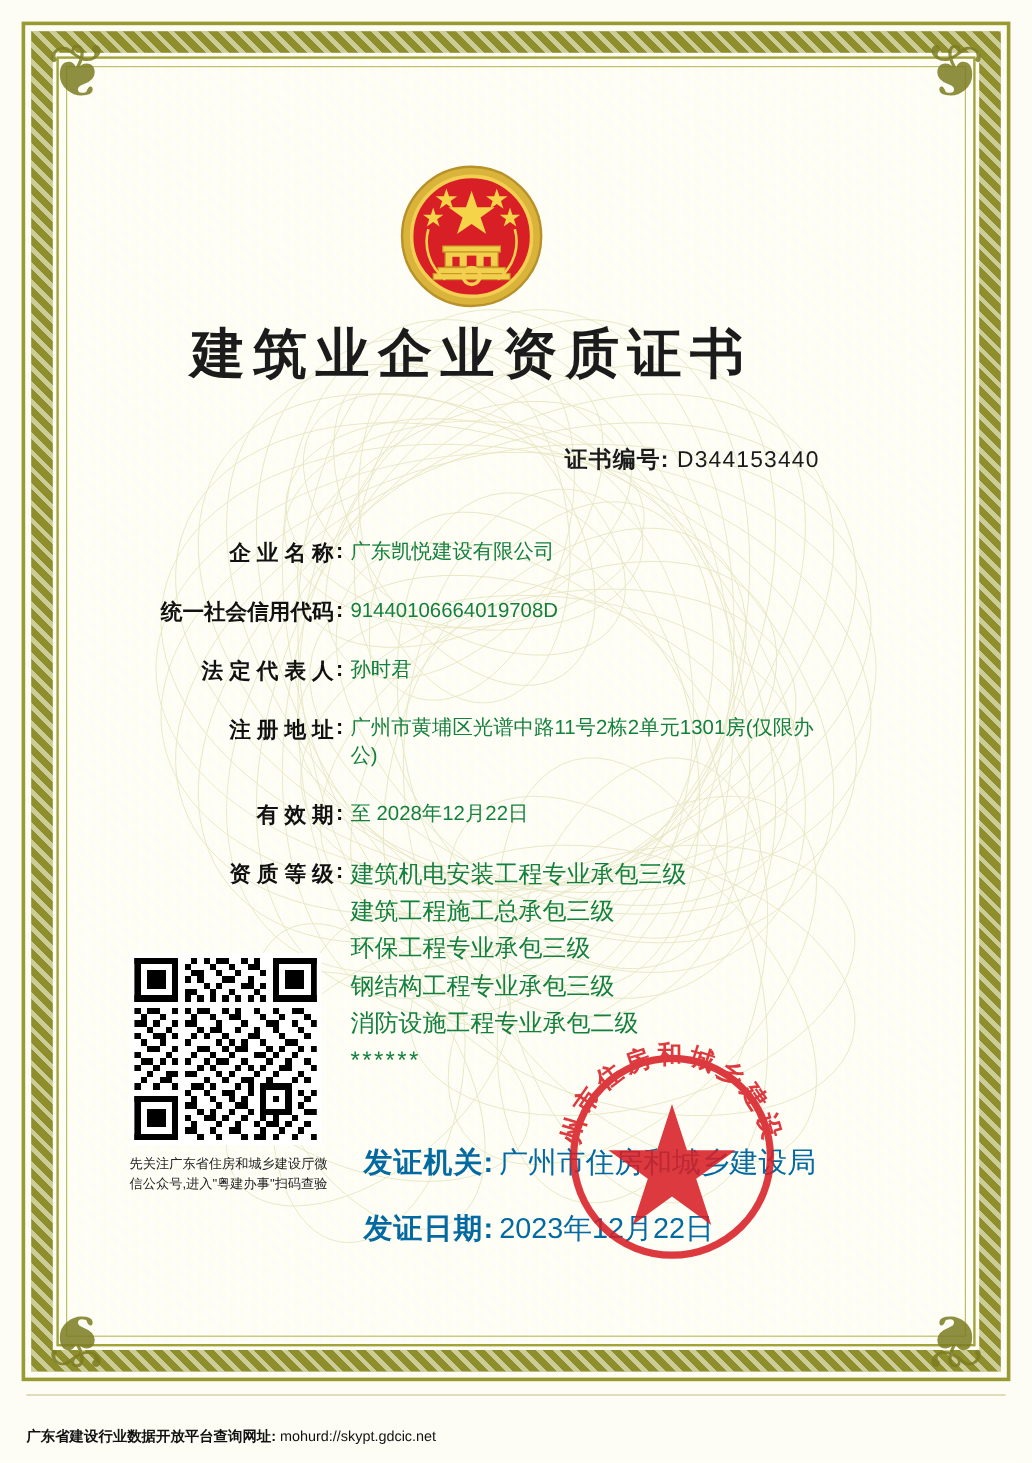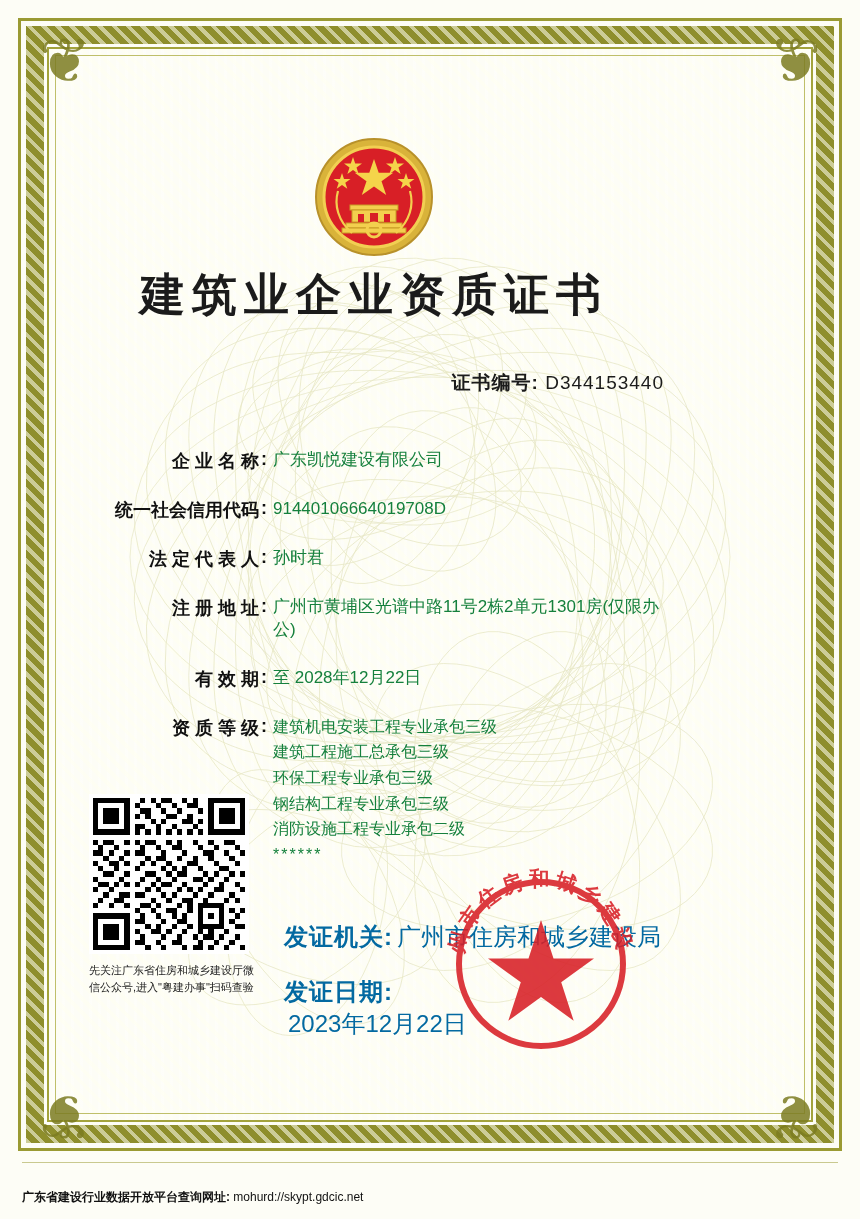--- a/index.html
+++ b/index.html
@@ -89,21 +89,21 @@
     left: 57px; top: 57px;
     width: 746px; height: 1055px;
     overflow: hidden;
     opacity: .5;
   }
   .guilloche svg { display: block; }
 
   
   .content {
     position: absolute;
-    left: 39px; top: 57px;
+    left: 58px; top: 57px;
     width: 670px; height: 1055px;
   }
 
   .emblem {
     position: absolute;
     left: 50%;
     top: 78px;
     transform: translateX(-50%);
     width: 124px; height: 124px;
   }
@@ -153,21 +153,21 @@
   }
   .row .label .colon {
     margin-left: 2px;
   }
   .row .value {
     font-size: 17px;
     color: #15803d;
     padding-left: 6px;
     line-height: 1.35;
   }
-  .row.grade .value div { margin-bottom: 4px; font-size: 16px; }
+  .row.grade .value div { margin-bottom: 4px; font-size: 20px; }
   .row.grade .value div:last-child { letter-spacing: 2px; }
 
   
   .qr-wrap {
     position: absolute;
     left: 50px;
     top: 737px;
     width: 160px;
   }
   .qr {
@@ -188,21 +188,21 @@
   
   .issuer {
     position: absolute;
     right: 48px;
     bottom: 72px;
     text-align: left;
     font-size: 24px;
     color: #0369a1;
   }
   .issuer .line { margin-bottom: 23px; display: flex; }
-  .issuer .line:last-child { margin-bottom: 0; flex-direction: column; }
+  .issuer .line:last-child { margin-bottom: 0; }
   .issuer .lbl {
     font-weight: bold;
     letter-spacing: 1px;
     white-space: nowrap;
   }
   .issuer .val { margin-left: 4px; white-space: nowrap; }
 
   
   .seal {
     position: absolute;

